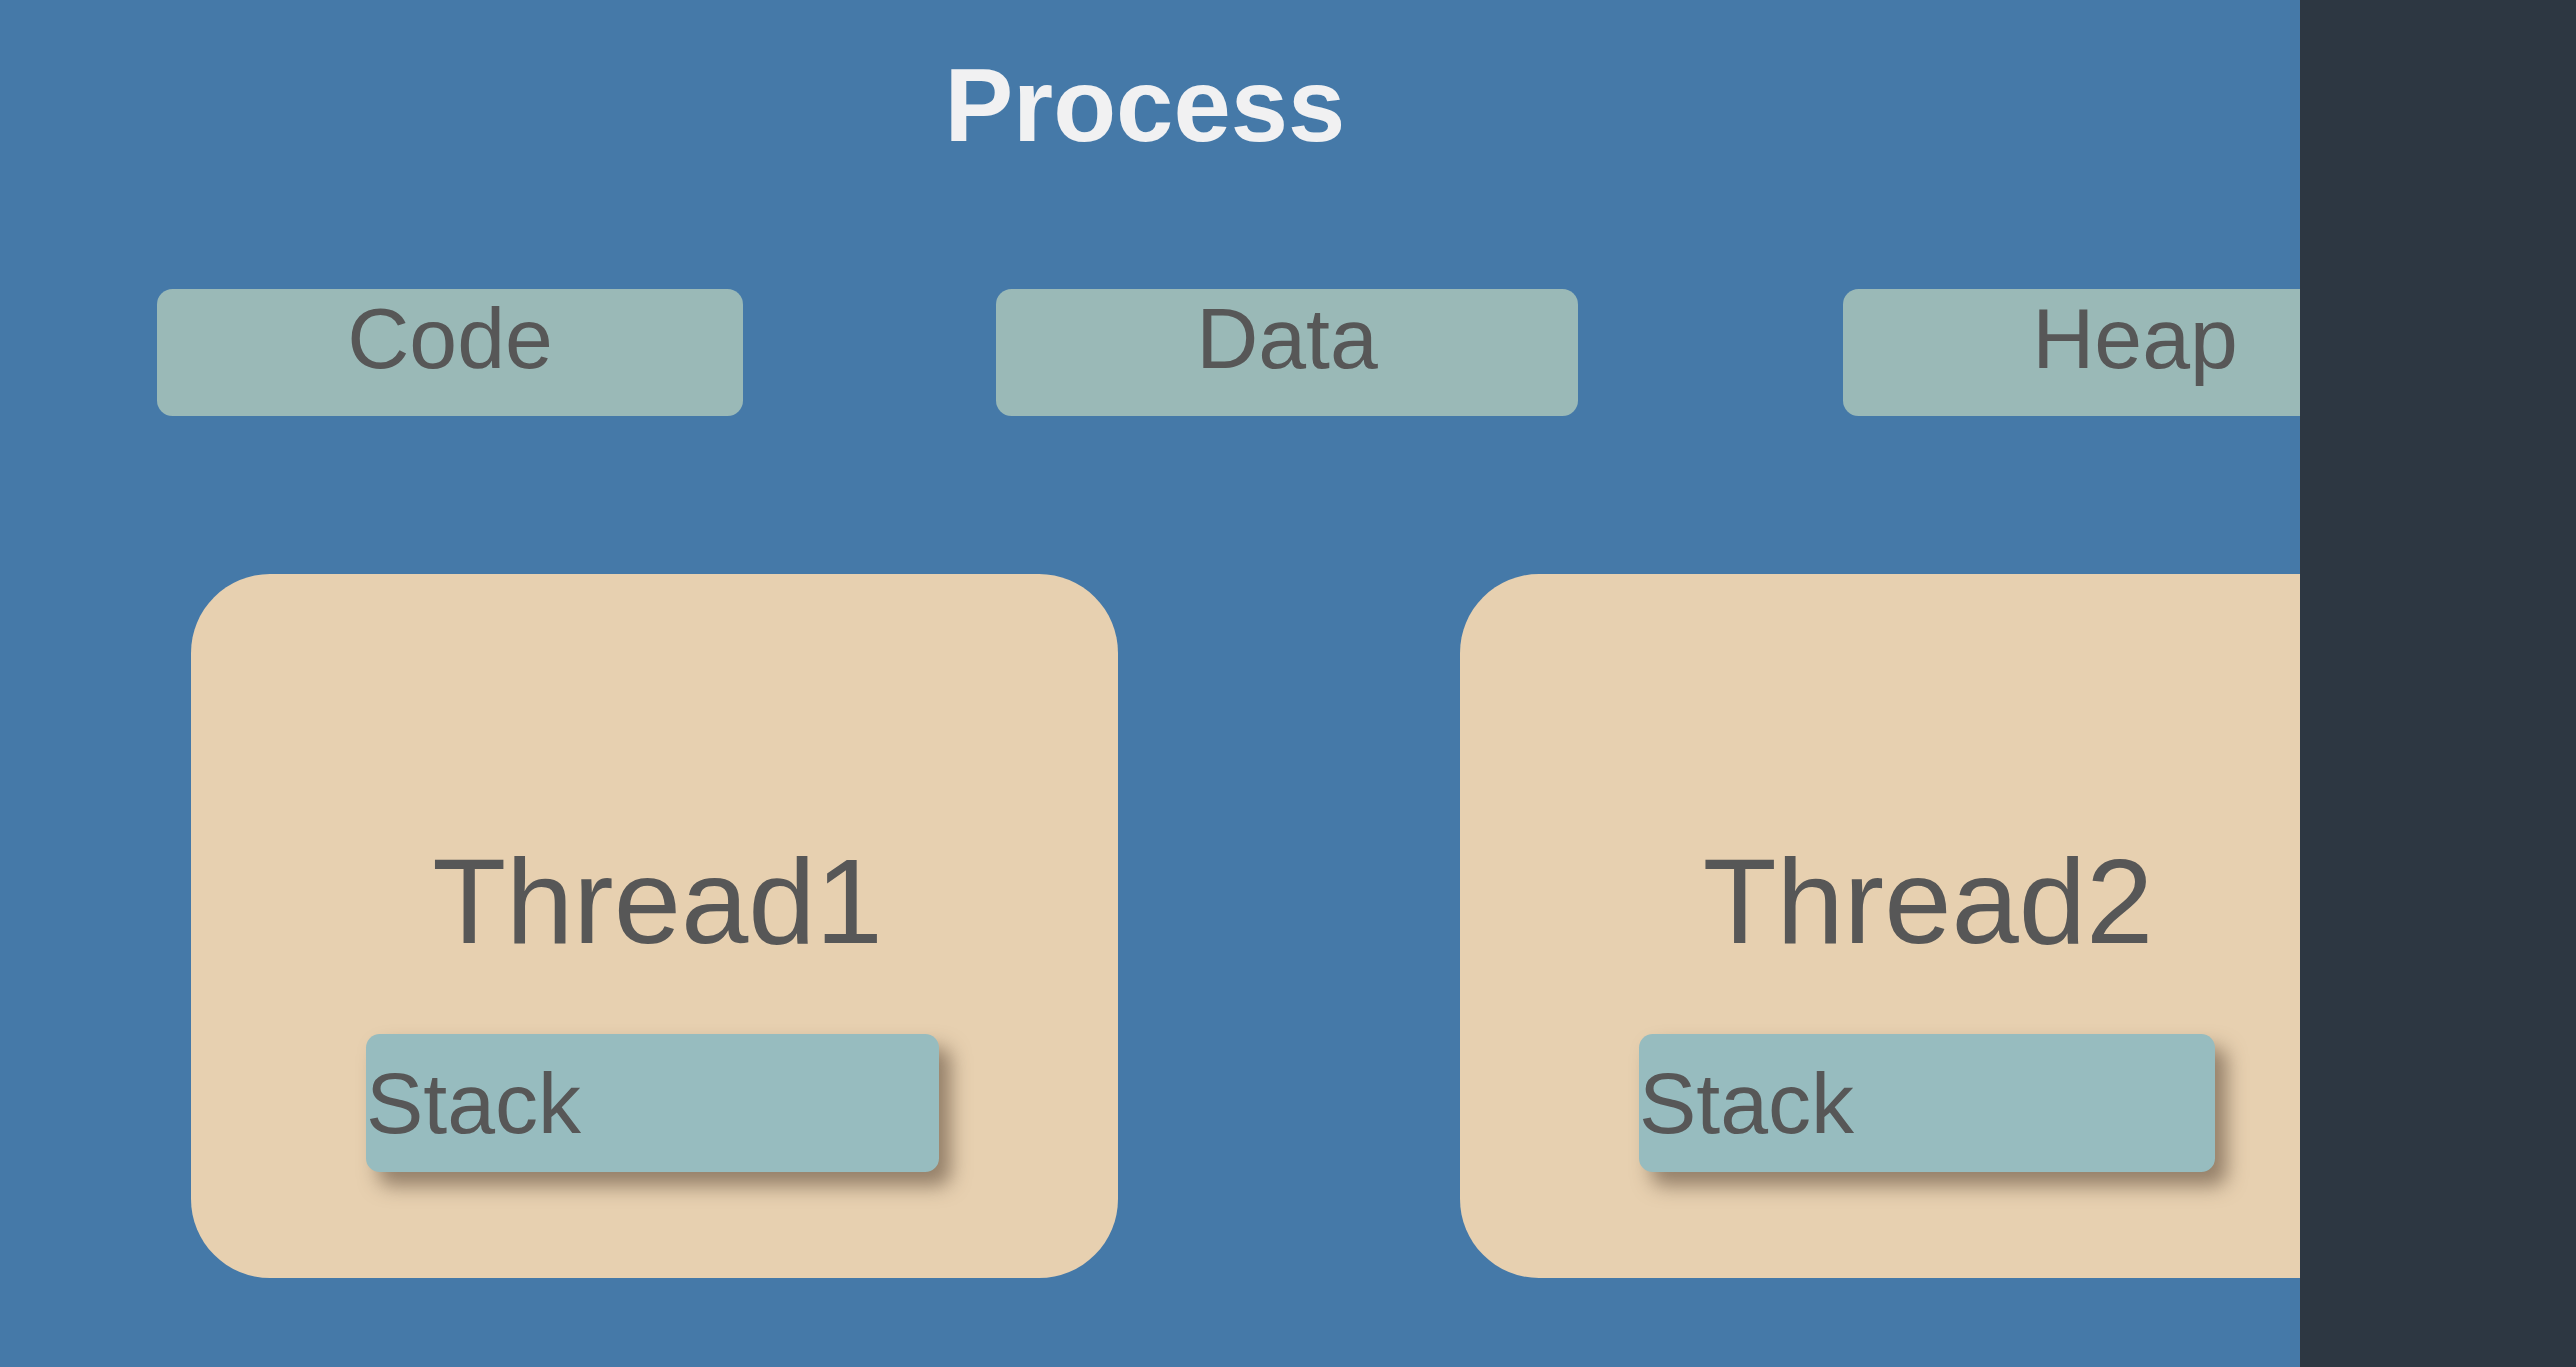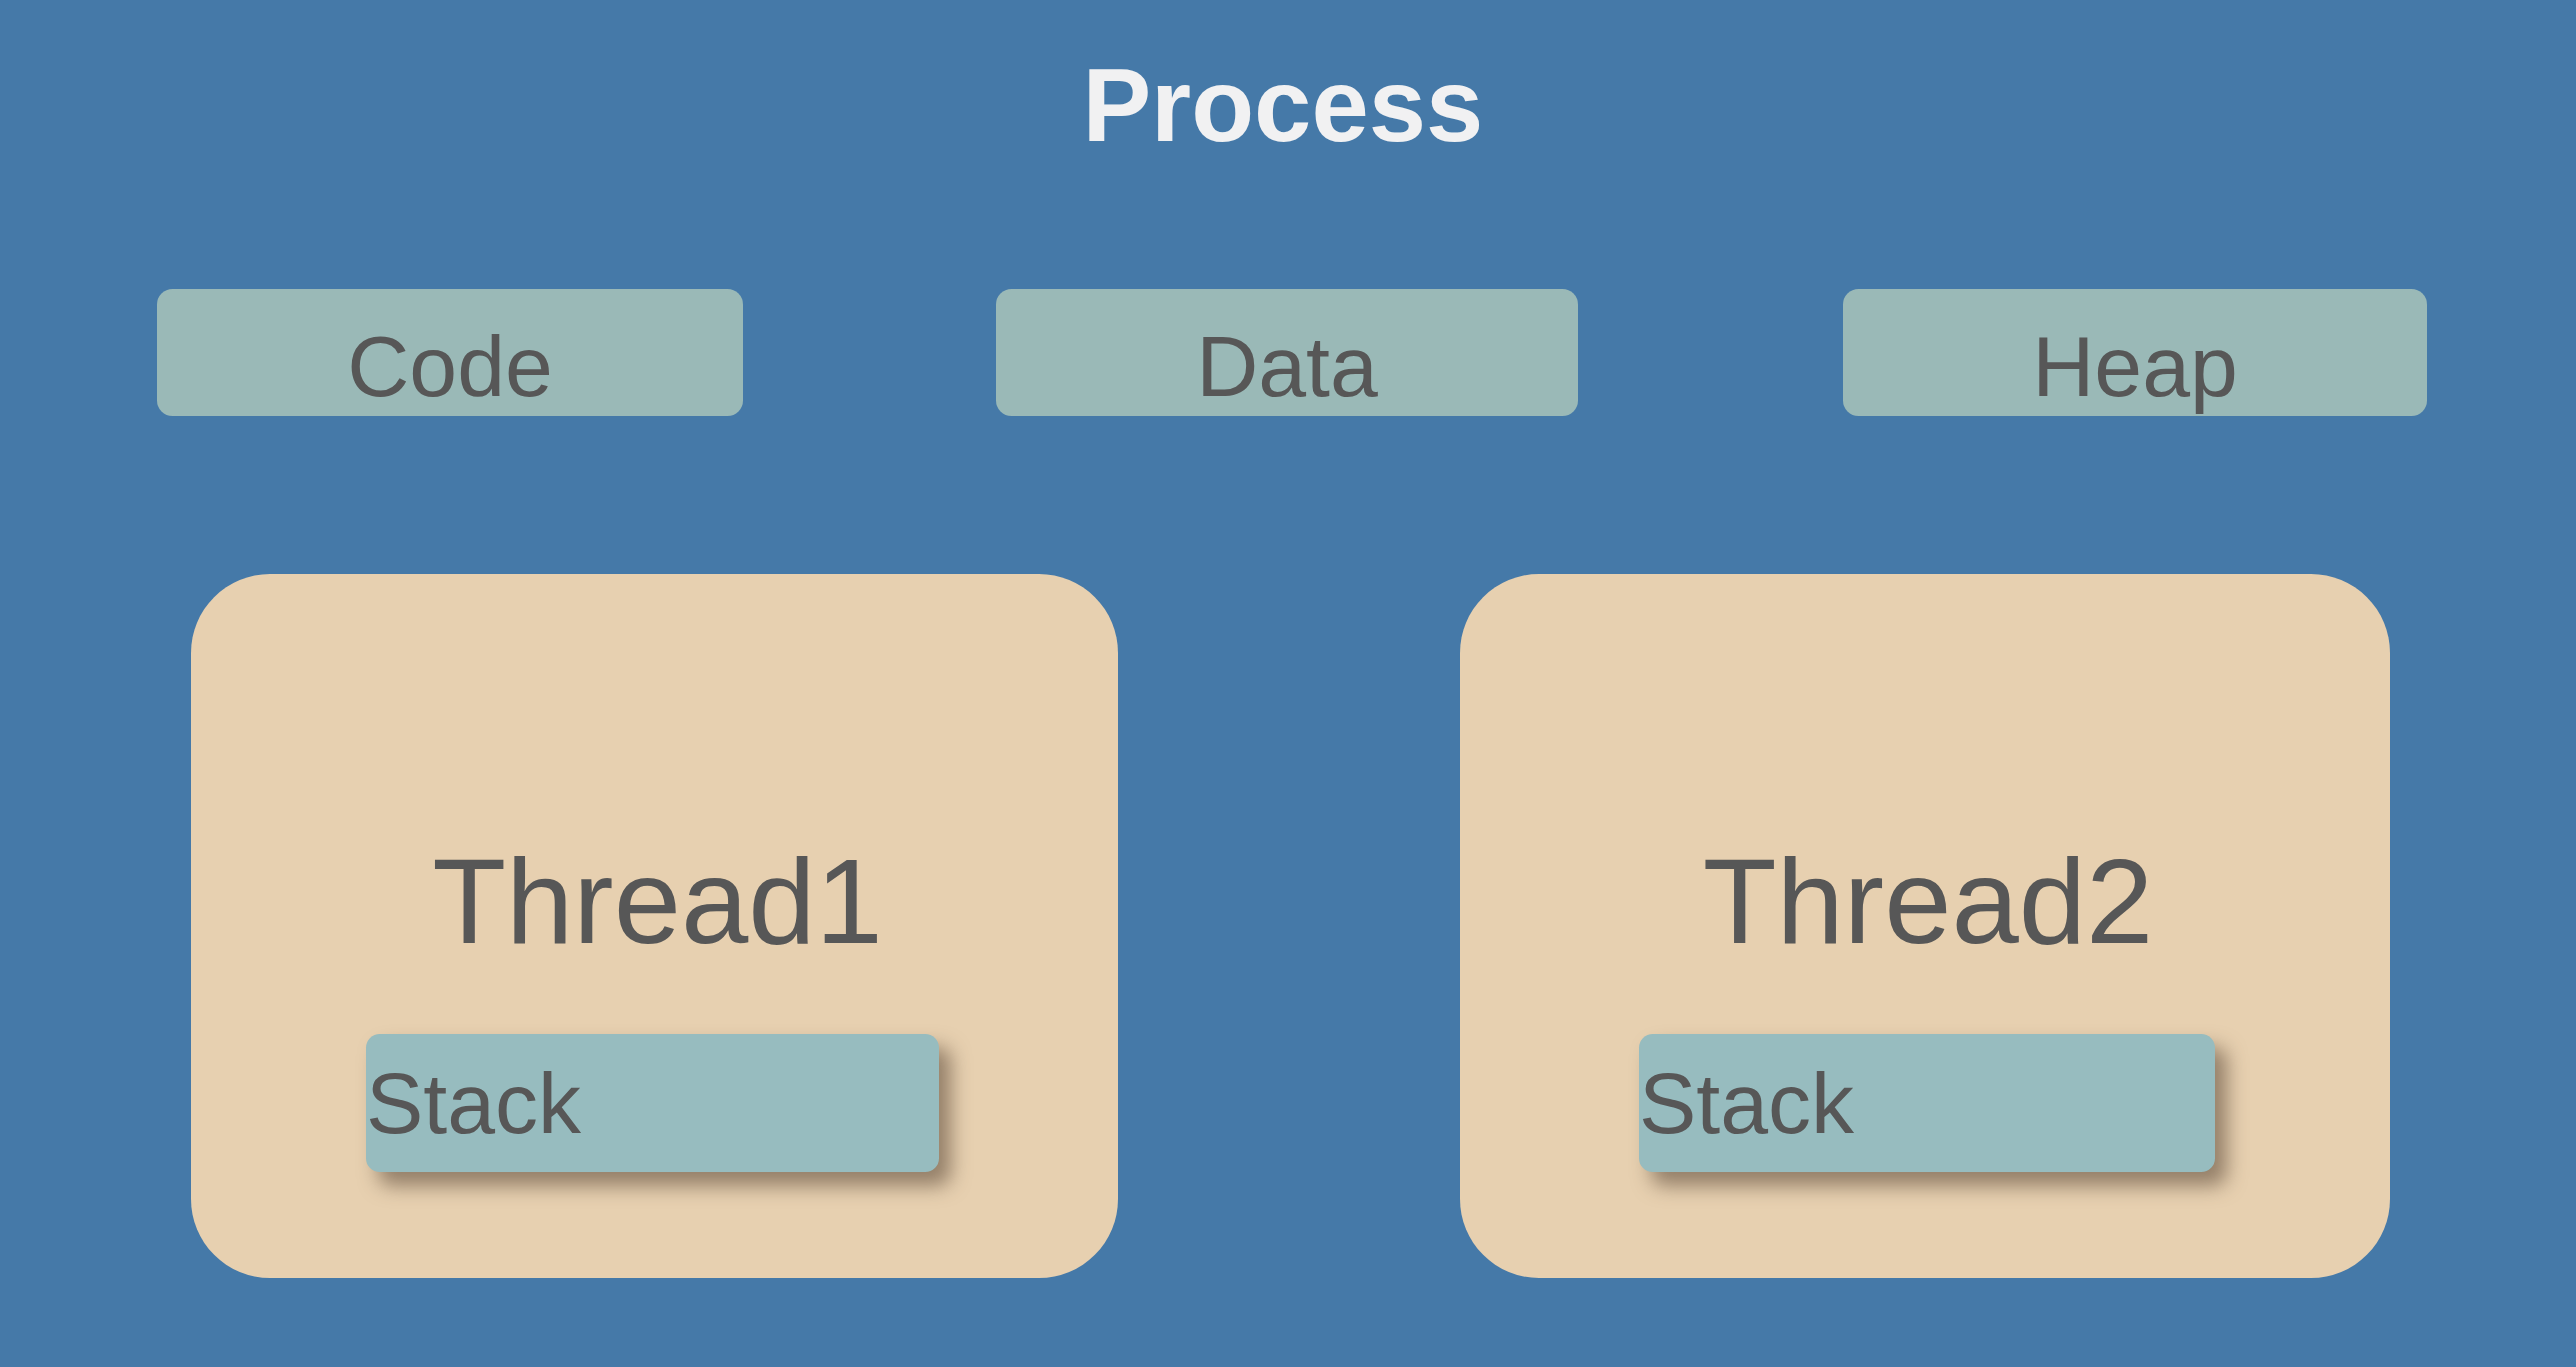--- a/index.html
+++ b/index.html
@@ -2,21 +2,21 @@
 <html style="--background: #4579a8; --section-box: #9ab9b7; --thread-box: #e7d0b0; --stack-box: #97bcbf; --stack-shadow: rgba(80,62,47,0.55); --label-text: #575757; --title-text: #f1f1f2;font-size:13.8px"><head>
 <meta charset="utf-8">
 <style>
   html, body {
     margin: 0;
     padding: 0;
     background: #2d3742;
   }
   .canvas {
     position: relative;
-    width: 2576px;
+    width: 2300px;
     height: 1368px;
     overflow: hidden;
     background: var(--background, #4579a8);
     font-family: "Liberation Sans", sans-serif;
   }
 
   
   .title {
     position: absolute;
     left: 0;
@@ -32,21 +32,21 @@
 
   
   .chip {
     position: absolute;
     top: 289px;
     height: 127px;
     border-radius: 15.5px;
     background: var(--section-box, #9ab9b7);
     color: var(--label-text, #575757);
     display: flex;
-    align-items: flex-end;
+    align-items: flex-start;
     justify-content: center;
     font-size: 86px;
   }
   .chip-code { left: 157px;  width: 586px; }
   .chip-data { left: 996px; width: 582px; }
   .chip-heap { left: 1843px; width: 584px; }
 
   
   .panel {
     position: absolute;

